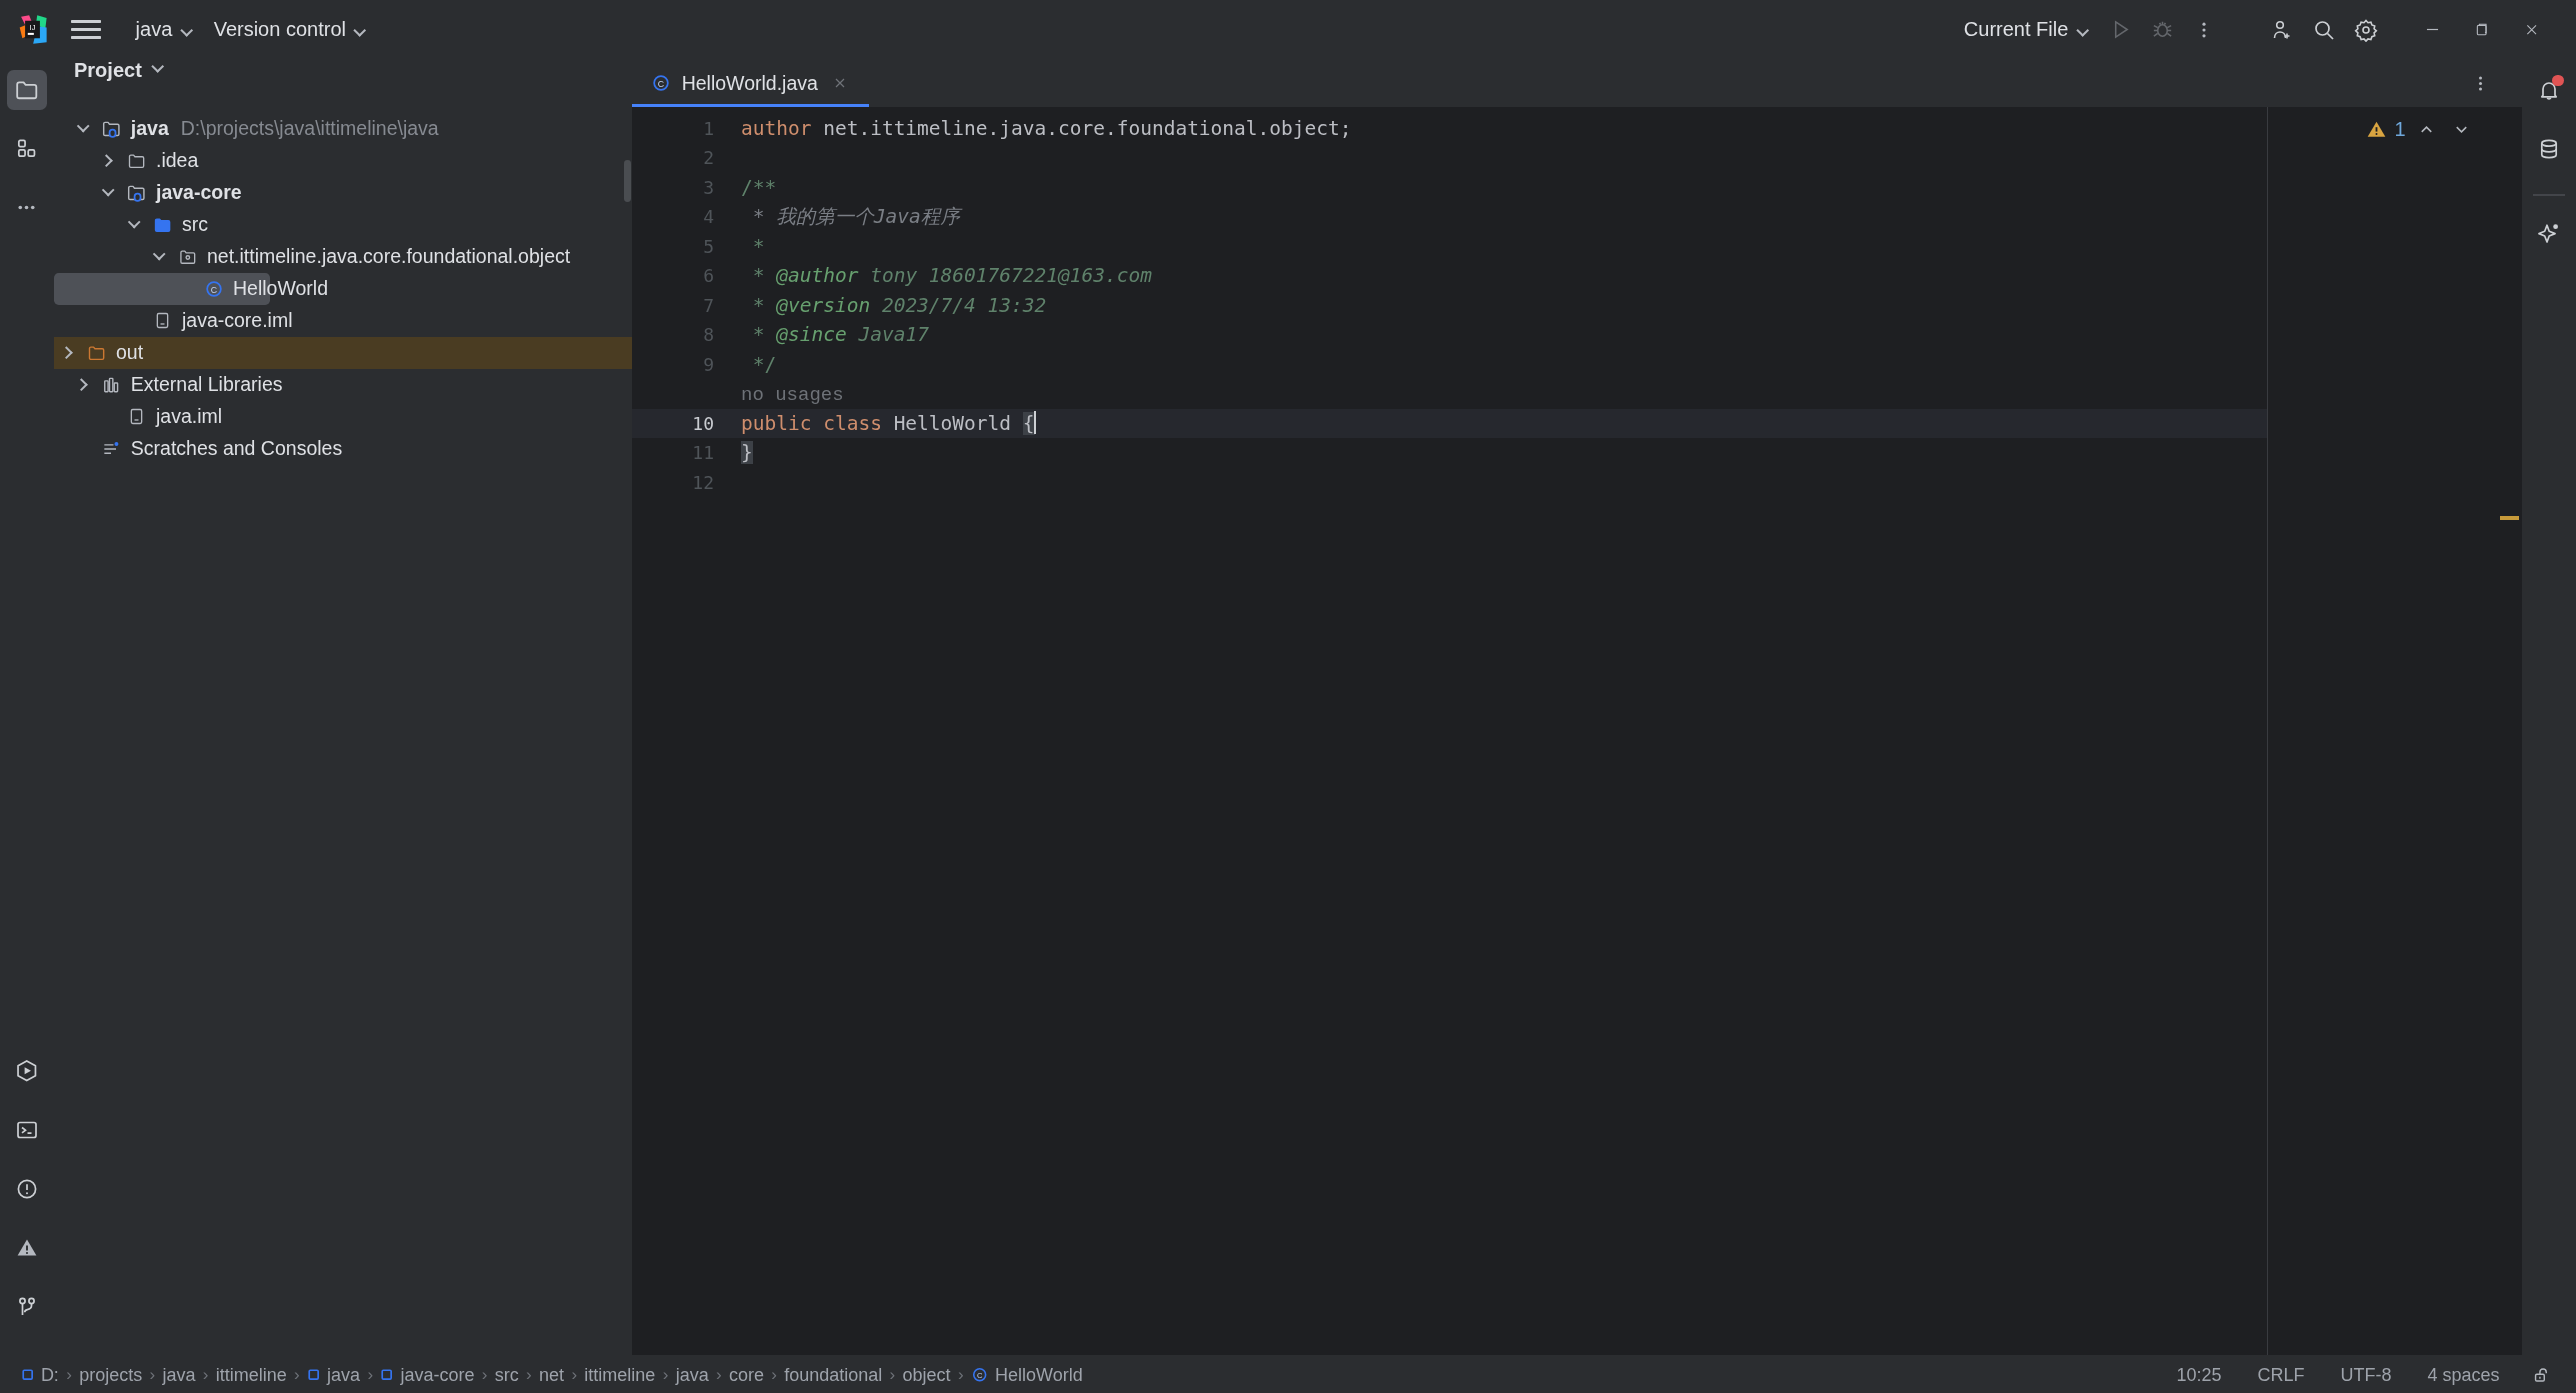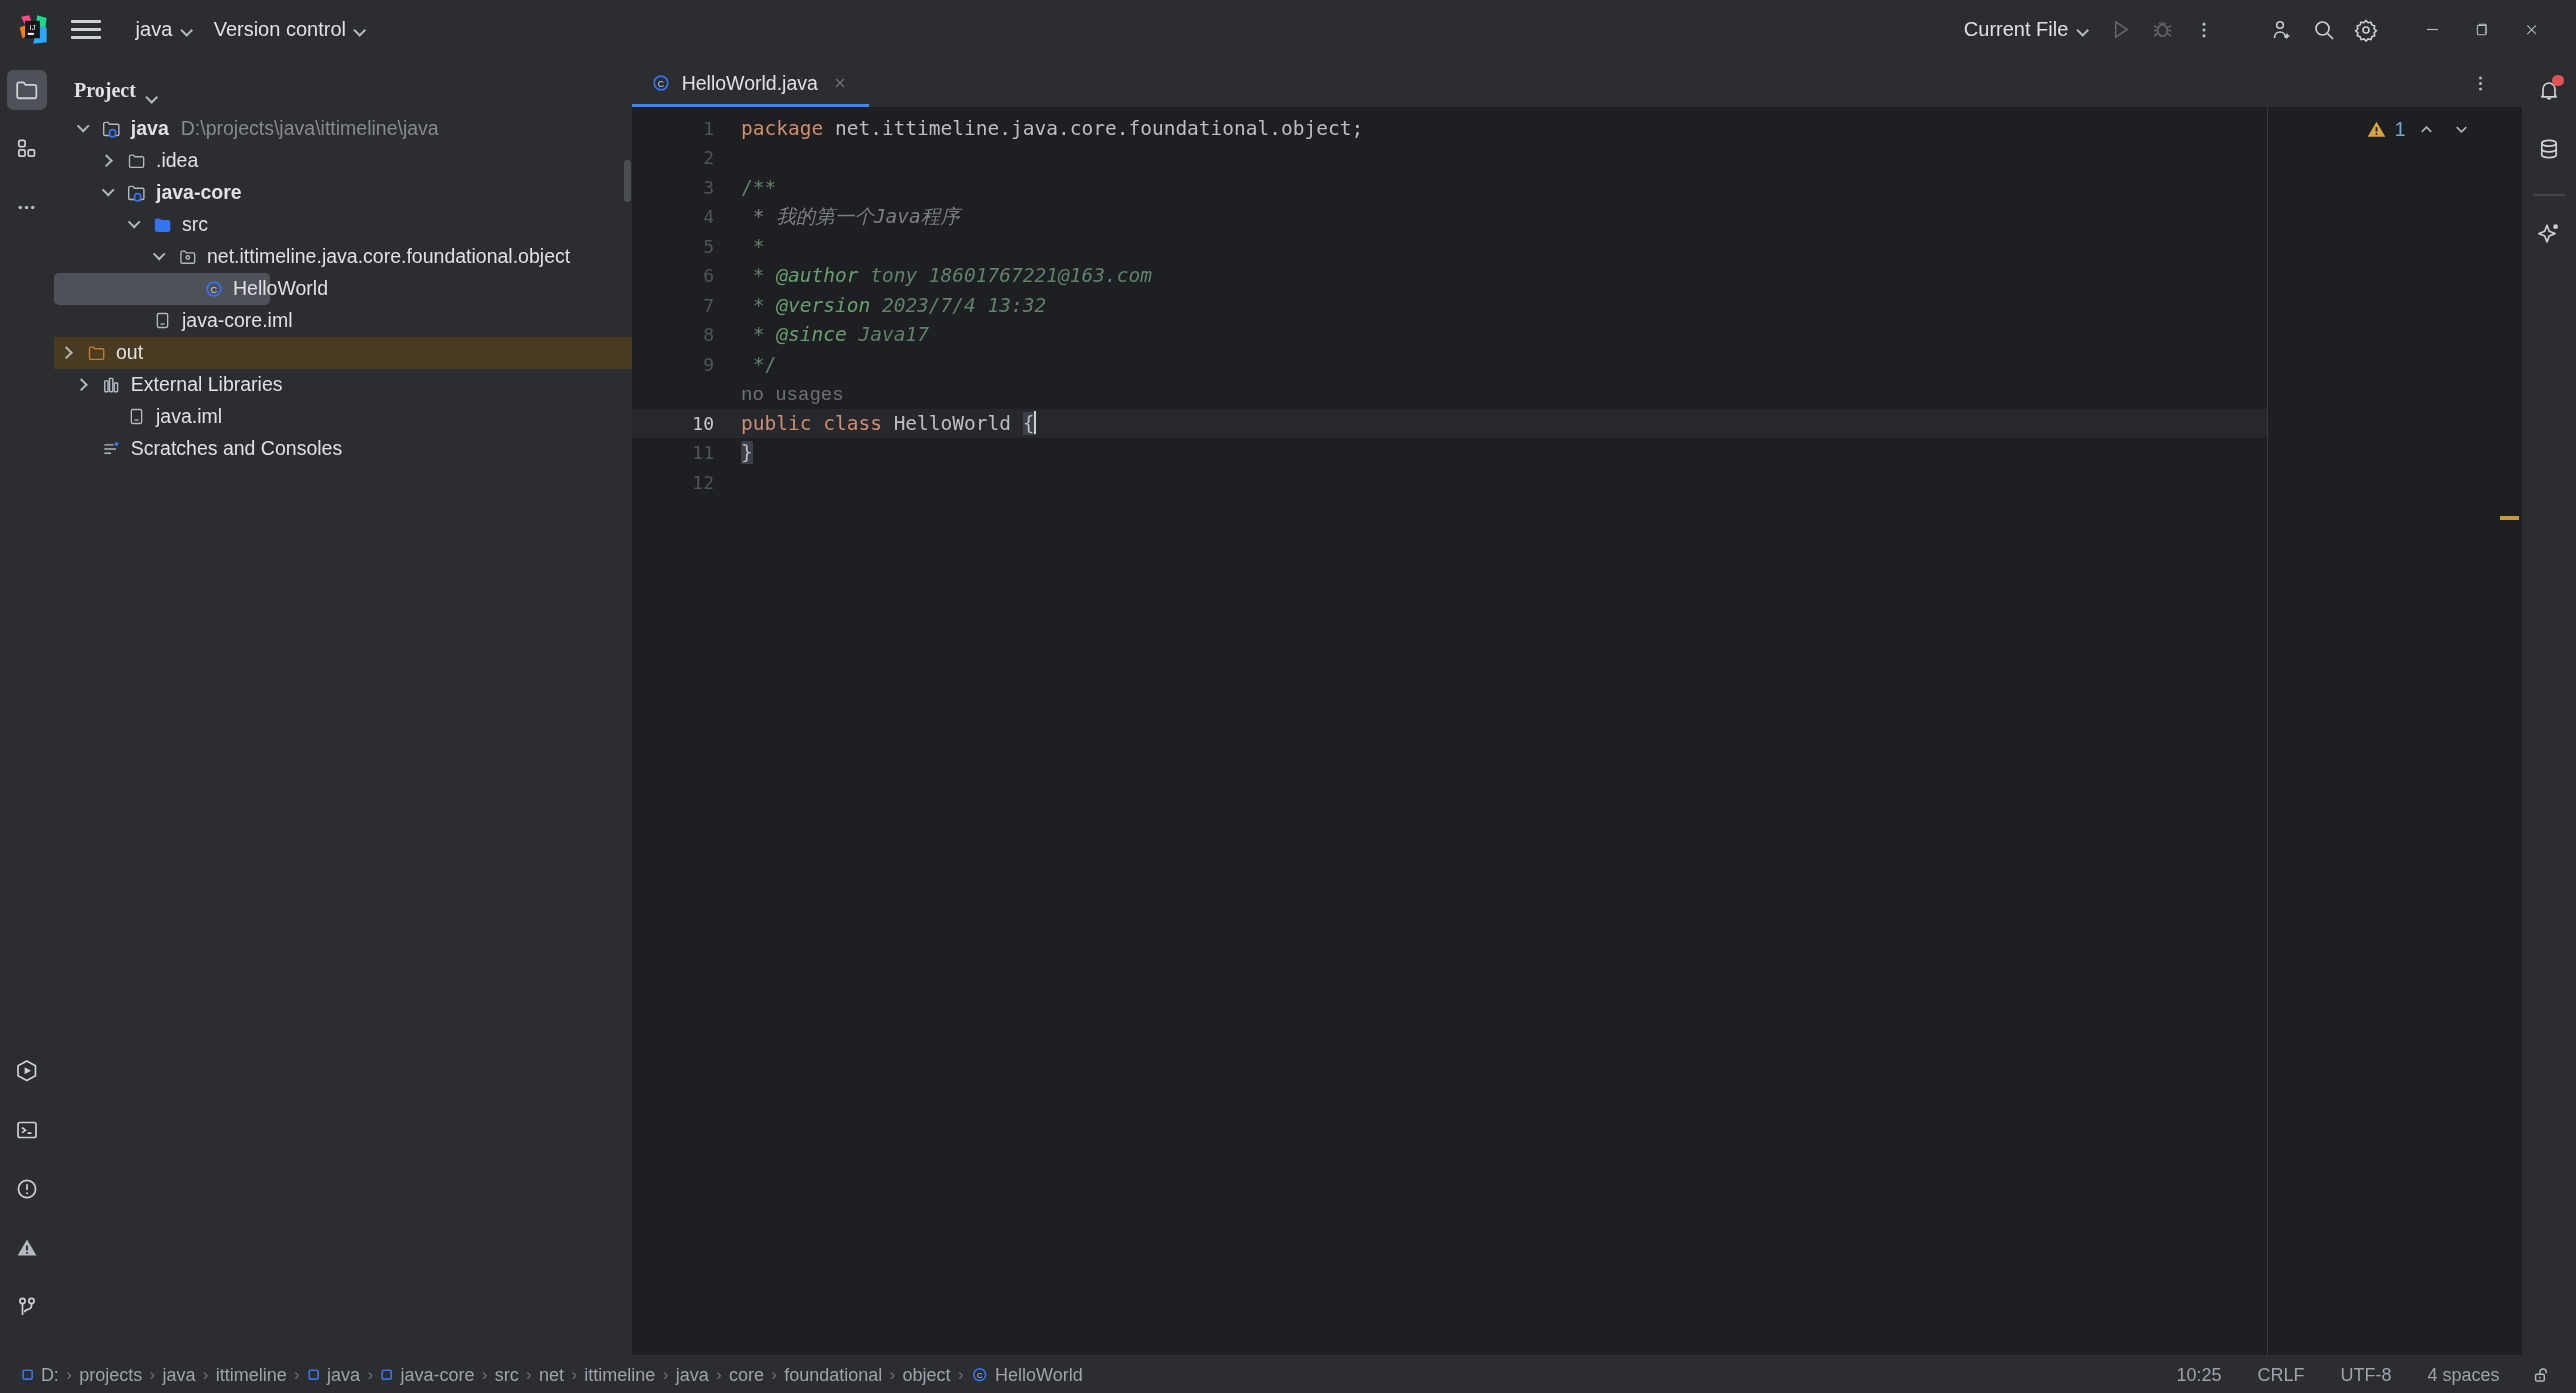--- a/index.html
+++ b/index.html
@@ -65,21 +65,21 @@
     display: flex; align-items: center; justify-content: center; cursor: pointer;
   }
   .rbtn.active { background: #4e5157; }
 
   
   .project-panel {
     width: 578px; min-width: 578px; background: #2b2d30;
     display: flex; flex-direction: column; position: relative;
   }
   .pp-header {
-    height: 43px; display: flex; align-items: flex-end; padding: 0 16px 0 20px; font-family: Liberation Serif, serif;
+    height: 43px; display: flex; align-items: flex-start; padding: 0 16px 0 20px;
   }
   .pp-title { color: #dfe1e5; font-size: 20px; font-weight: bold; margin-right: 9.4px; }
   .pp-tree { flex: 1; overflow: hidden; padding-top: 10.7px; position: relative; }
   .trow {
     display: flex; align-items: center; height: 32px; cursor: pointer;
     white-space: nowrap; padding-right: 6.7px;
   }
   .trow.selected { background: #4e5157; }
   .trow.highlight { background: #4a3c22; }
   .twist { width: 27px; min-width: 27px; display: flex; align-items: center; justify-content: center; }
@@ -549,21 +549,21 @@
           <div class="lnum">7</div>
           <div class="lnum">8</div>
           <div class="lnum">9</div>
           <div class="lnum blank"></div>
           <div class="lnum current">10</div>
           <div class="lnum">11</div>
           <div class="lnum">12</div>
         </div>
 
         <div class="code-area">
-          <div class="cline"><span class="kw">package </span><span class="plain">net.ittimeline.java.core.foundational.object;</span></div>
+          <div class="cline"><span class="kw">author </span><span class="plain">net.ittimeline.java.core.foundational.object;</span></div>
           <div class="cline"></div>
           <div class="cline"><span class="doc">/**</span></div>
           <div class="cline"><span class="cmt" style="font-style:italic"> * 我的第一个Java程序</span></div>
           <div class="cline"><span class="doc"> *</span></div>
           <div class="cline"><span class="doc"> * </span><span class="doctag" style="font-style:italic">@author</span><span class="doc" style="font-style:italic"> tony 18601767221@163.com</span></div>
           <div class="cline"><span class="doc"> * </span><span class="doctag" style="font-style:italic">@version</span><span class="doc" style="font-style:italic"> 2023/7/4 13:32</span></div>
           <div class="cline"><span class="doc"> * </span><span class="doctag" style="font-style:italic">@since</span><span class="doc" style="font-style:italic"> Java17</span></div>
           <div class="cline"><span class="doc"> */</span></div>
           <div class="cline"><span class="hint">no usages</span></div>
           <div class="cline current"><span class="kw">public class </span><span class="cls">HelloWorld </span><span class="brace-hl plain">{</span><span class="caret"></span></div>

